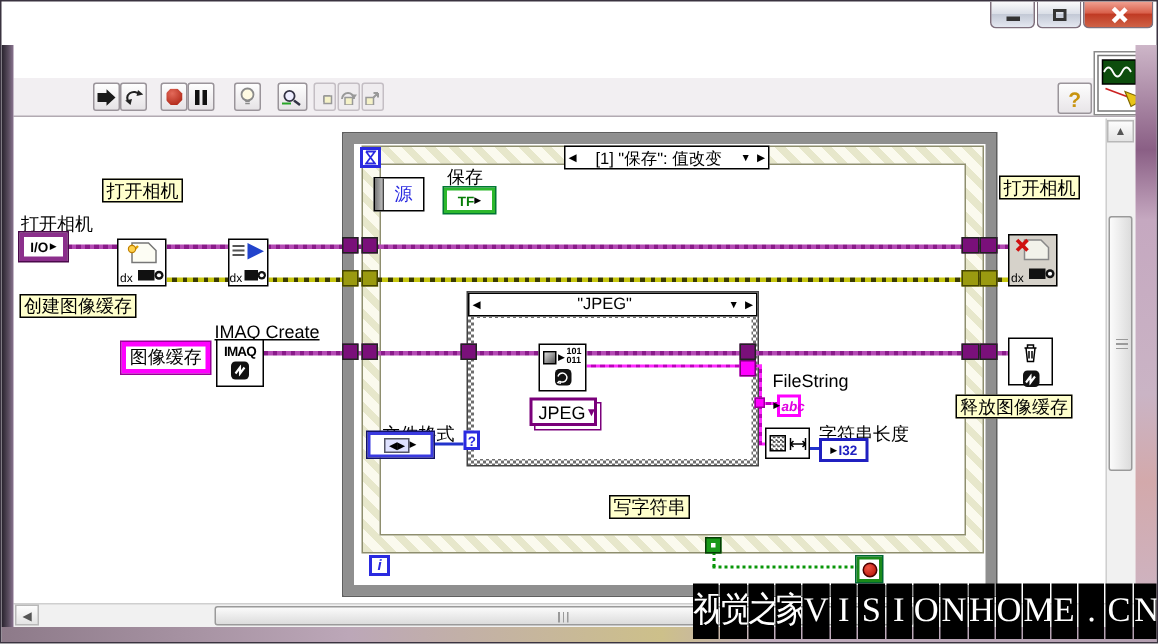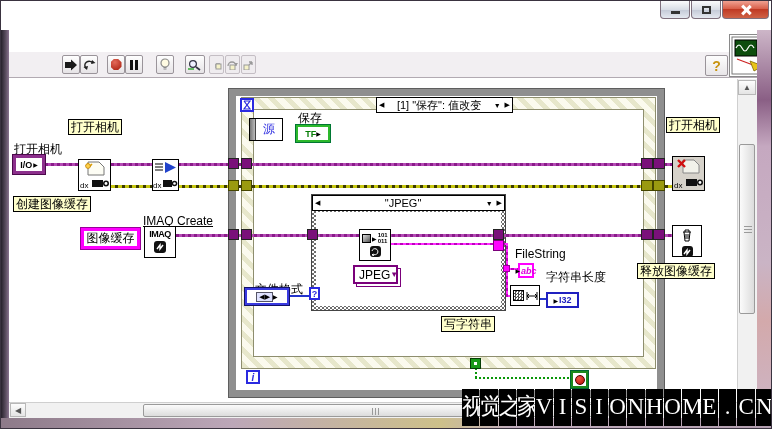--- a/index.html
+++ b/index.html
@@ -243,34 +243,34 @@
     <span style="color:#7a007a;font-size:8px;">▼</span>
   </div>
   <div class="abs bluebox" style="left:308px;top:286px;width:11px;height:13px;font-size:9px;">
     <span>?</span>
   </div>
   <div class="abs free" style="left:254px;top:280px;">文件格式</div>
   <div class="abs term enumc" style="left:244px;top:287px;width:44px;height:17px;">
     <span style="background:#dfe2ff;border:1px solid #556;padding:0 2px;font-size:7px;">◀▶</span>
     <span class="smalltri">▶</span>
   </div>
-  <div class="abs lbl" style="left:405px;top:315px;margin-left:35px;">写字符串</div>
+  <div class="abs lbl" style="left:405px;top:329px;">写字符串</div>
 
   <div class="abs free" style="left:514px;top:246px;">FileString</div>
   <div class="abs term ind-abc" style="left:517px;top:262px;width:16px;height:15px;">
     <span class="smalltri">▶</span>
       <span>abc</span>
   </div>
   <div class="abs node" style="left:509px;top:284px;width:30px;height:21px;display:flex;align-items:center;justify-content:center;gap:2px;">
     <span class="checker" style="width:11px;height:11px;display:inline-block;"></span>
     <svg width="12" height="10">
       <path d="M1,1 v8 M11,1 v8 M1,5 h10 M3,3 l-2,2 2,2 M9,3 l2,2 -2,2" stroke="#000" stroke-width="1" fill="none"></path>
     </svg>
   </div>
-  <div class="abs free" style="left:545px;top:268px;">字符串长度</div>
+  <div class="abs free" style="left:545px;top:280px;">字符串长度</div>
   <div class="abs term ind-i32" style="left:545px;top:291px;width:33px;height:16px;">
     <span class="smalltri">▶</span>
       <span>I32</span>
   </div>
 
   <div class="abs bluebox" style="left:245px;top:369px;width:14px;height:14px;font-size:10px;font-style:italic;">
     <span>i</span>
   </div>
   <div class="abs condterm" style="left:570px;top:370px;width:17px;height:17px;">
       <i></i>

